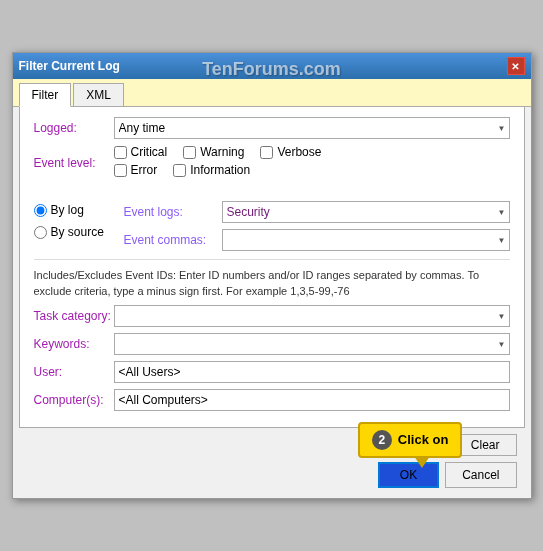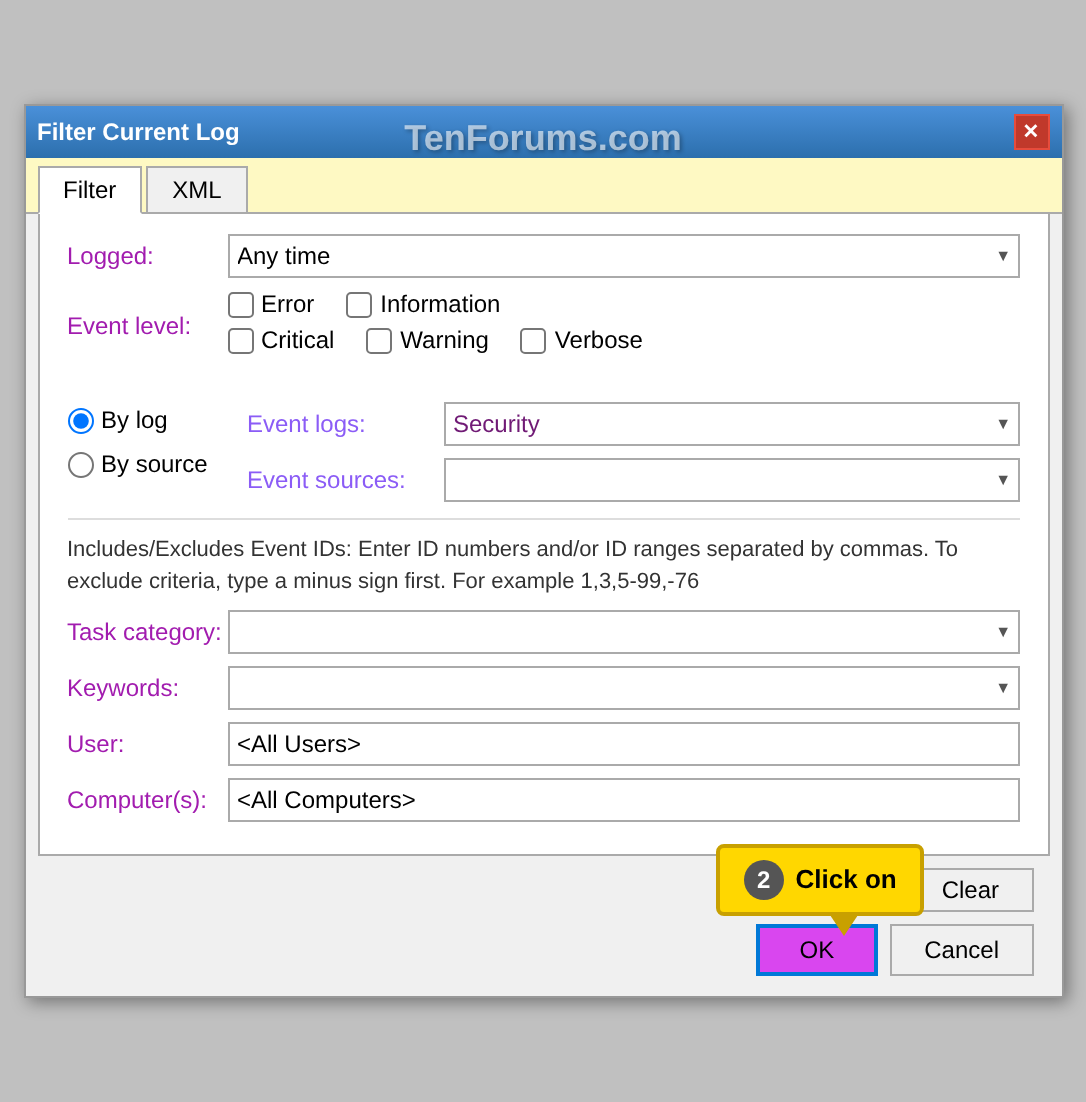--- a/index.html
+++ b/index.html
@@ -254,21 +254,21 @@
       cursor: pointer;
     }
     .ok-cancel-row {
       display: flex;
       gap: 6px;
       position: relative;
     }
     .ok-btn {
       padding: 4px 20px;
       border: 2px solid #0078d7;
-      background: #d946ef;
+      background: #1d4ed8;
       font-size: 12px;
       cursor: pointer;
     }
     .cancel-btn {
       padding: 4px 16px;
       border: 1px solid #aaa;
       background: #f0f0f0;
       font-size: 12px;
       cursor: pointer;
     }
@@ -340,44 +340,44 @@
       <div class="select-wrap">
         <select>
           <option>Any time</option>
         </select>
       </div>
     </div>
 
     <div class="event-level-row">
       <span class="form-label">Event level:</span>
       <div class="checkboxes-section" style="flex:1; margin-bottom:0;">
-        <div class="checkbox-row" style="margin-left:0;">
-          <label class="checkbox-item">
-            <input type="checkbox" style="">
-            <span>Error</span>
-          </label>
-          <label class="checkbox-item">
-            <input type="checkbox" style="">
-            <span>Information</span>
-          </label>
-        </div>
         <div class="checkbox-row" style="margin-left:0;">
           <label class="checkbox-item">
             <input type="checkbox" style="">
             <span>Critical</span>
           </label>
           <label class="checkbox-item">
             <input type="checkbox" style="">
             <span>Warning</span>
           </label>
           <label class="checkbox-item">
             <input type="checkbox" style="">
             <span>Verbose</span>
           </label>
         </div>
+        <div class="checkbox-row" style="margin-left:0;">
+          <label class="checkbox-item">
+            <input type="checkbox" style="">
+            <span>Error</span>
+          </label>
+          <label class="checkbox-item">
+            <input type="checkbox" style="">
+            <span>Information</span>
+          </label>
+        </div>
       </div>
     </div>
 
     <div class="radio-log-section">
       <div class="radio-col">
         <label class="radio-item">
           <input type="radio" name="log_source" checked="" style="">
           <span>By log</span>
         </label>
         <label class="radio-item">
@@ -388,21 +388,21 @@
       <div class="log-fields">
         <div class="log-field-row">
           <span class="log-field-label">Event logs:</span>
           <div class="select-wrap" style="flex:1;">
             <select style="color:#701a75;">
               <option>Security</option>
             </select>
           </div>
         </div>
         <div class="log-field-row">
-          <span class="log-field-label">Event sources:</span>
+          <span class="log-field-label">Event commas:</span>
           <div class="select-wrap" style="flex:1;">
             <select>
               <option></option>
             </select>
           </div>
         </div>
       </div>
     </div>
 
     <div class="help-text">Includes/Excludes Event IDs: Enter ID numbers and/or ID ranges separated by commas. To exclude criteria, type a minus sign first. For example 1,3,5-99,-76</div>

